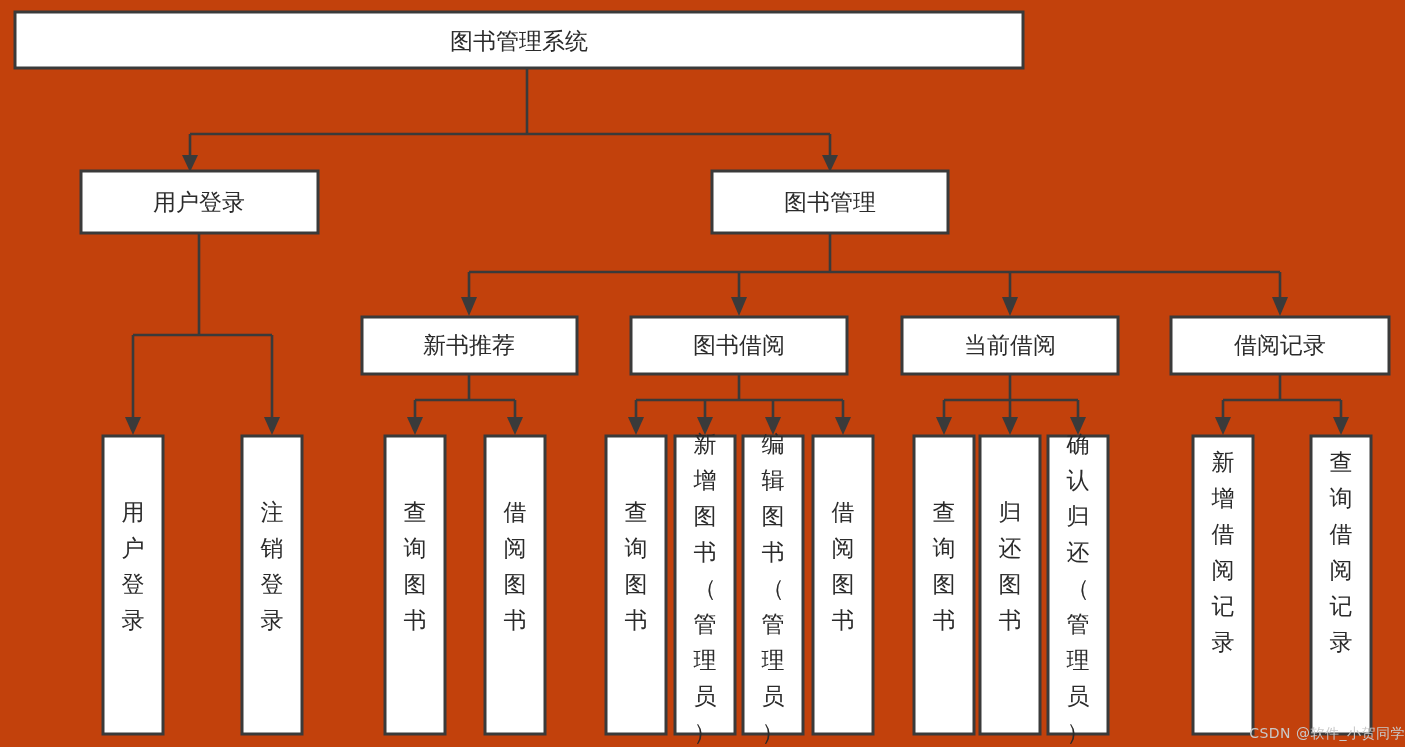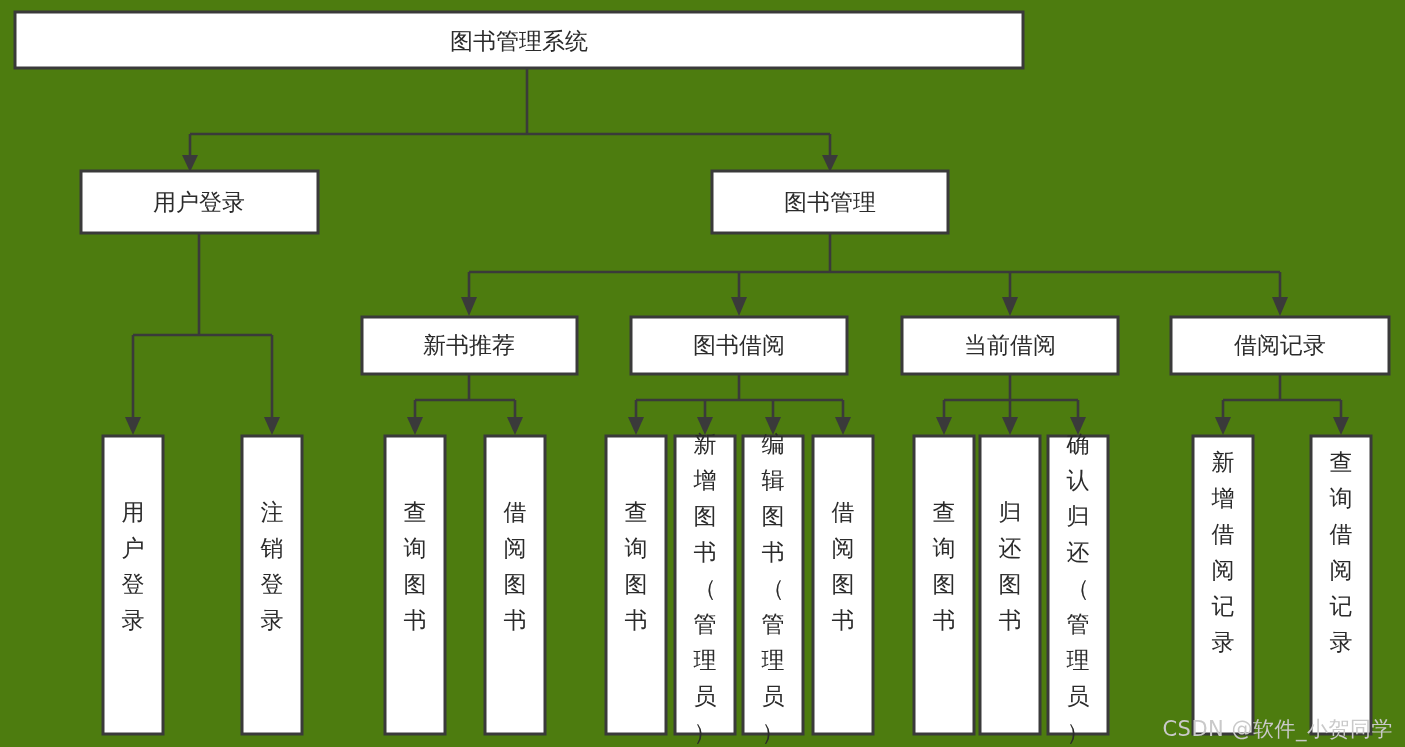--- a/index.html
+++ b/index.html
@@ -1,43 +1,43 @@
 <!DOCTYPE html>
 <html><head>
 <meta charset="utf-8">
 <style>
   html,body{margin:0;padding:0;background:#ffffff;}
   body{
     width:1405px;height:747px;
     font-family:"DejaVu Sans","Liberation Sans",sans-serif;
     overflow:hidden;
   }
-  #diagram-root{position:relative;width:1405px;height:747px;background:#4d7c0f;}
+  #diagram-root{position:relative;width:1405px;height:747px;background:#c2410c;}
   svg#tree{position:absolute;left:0;top:0;width:1405px;height:747px;}
   .node-box{fill:#ffffff;stroke:#3a3a3a;stroke-width:3;}
   .edge{stroke:#3a3a3a;stroke-width:2.6;fill:none;}
   .arrow-head{fill:#3a3a3a;stroke:none;}
   .node-label{
     fill:#2b2b2b;
     font-family:"DejaVu Sans","Liberation Sans",sans-serif;
     font-size:23px;
     text-anchor:middle;
     dominant-baseline:middle;
   }
   .node-label-v{
     fill:#2b2b2b;
     font-family:"DejaVu Sans","Liberation Sans",sans-serif;
     font-size:23px;
     text-anchor:middle;
   }
   .watermark{
     position:absolute;
-    right:12px;bottom:4px;
+    right:0;bottom:4px;
     color:#c9c9c9;
-    font-size:21px;
+    font-size:14px;
     font-family:"DejaVu Sans","Liberation Sans",sans-serif;
     letter-spacing:0.5px;
     white-space:nowrap;
     user-select:none;
   }
 </style>
 </head>
 <body>
 
 <div id="diagram-root">

